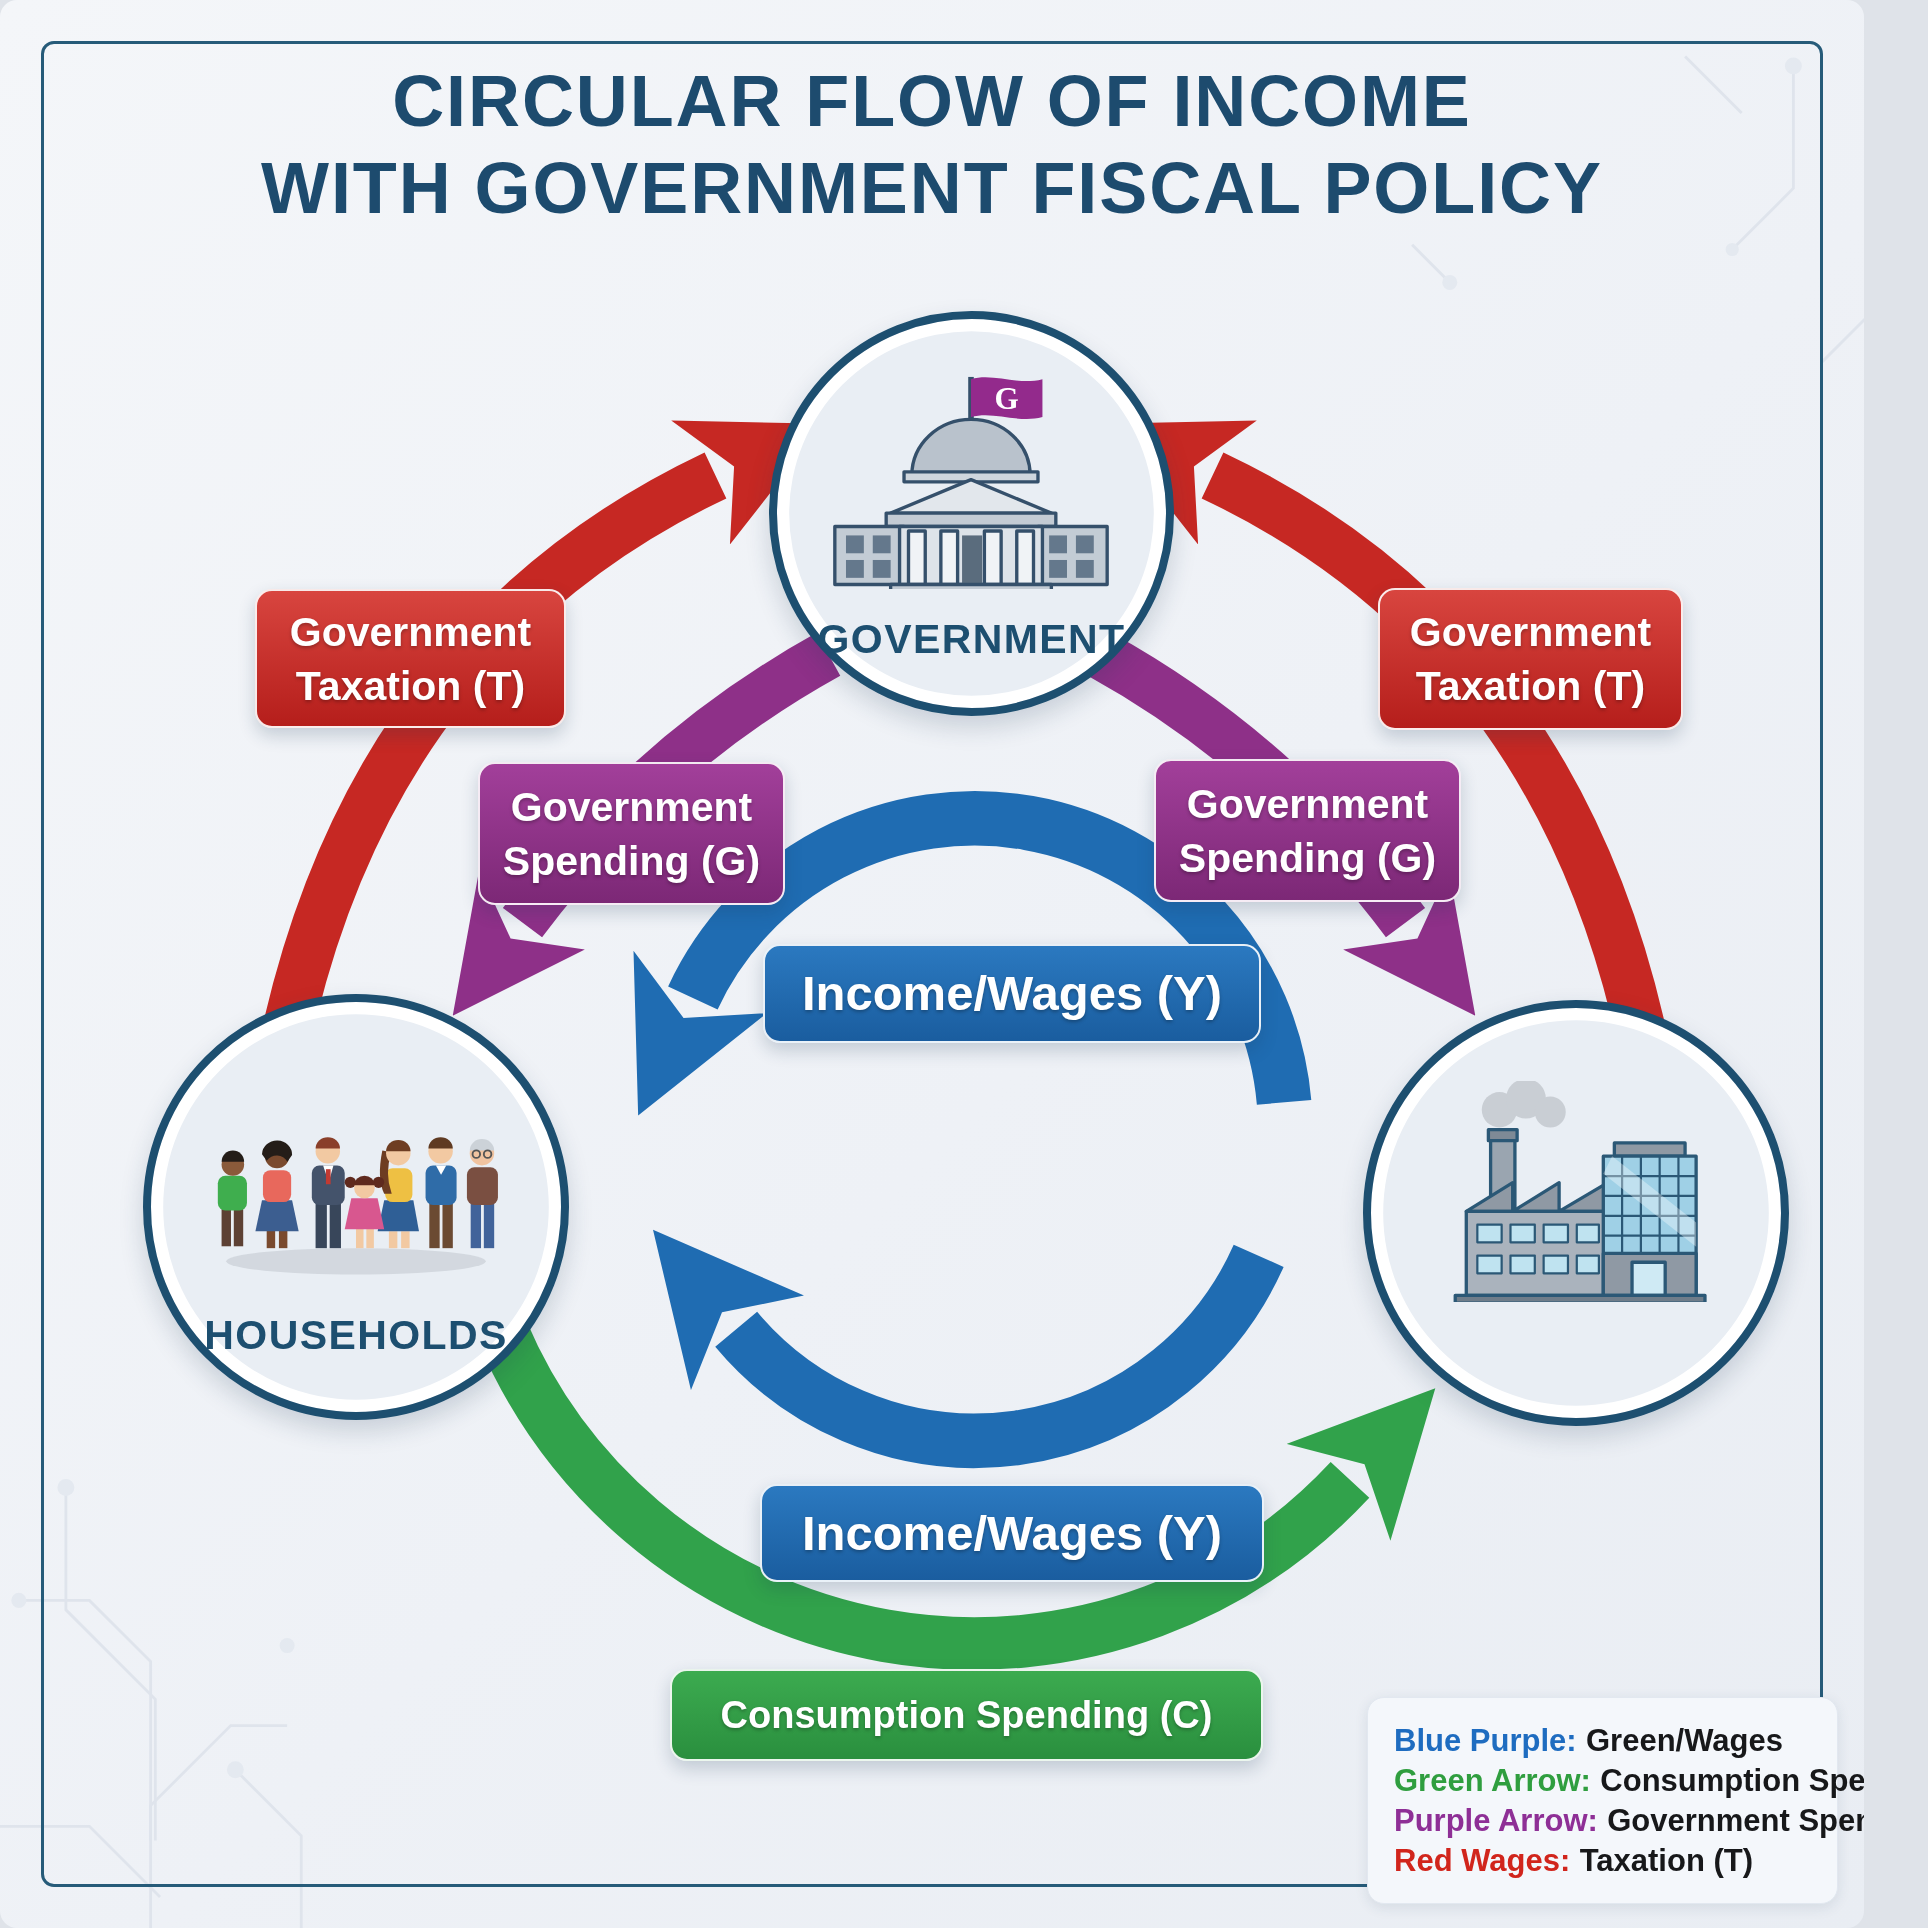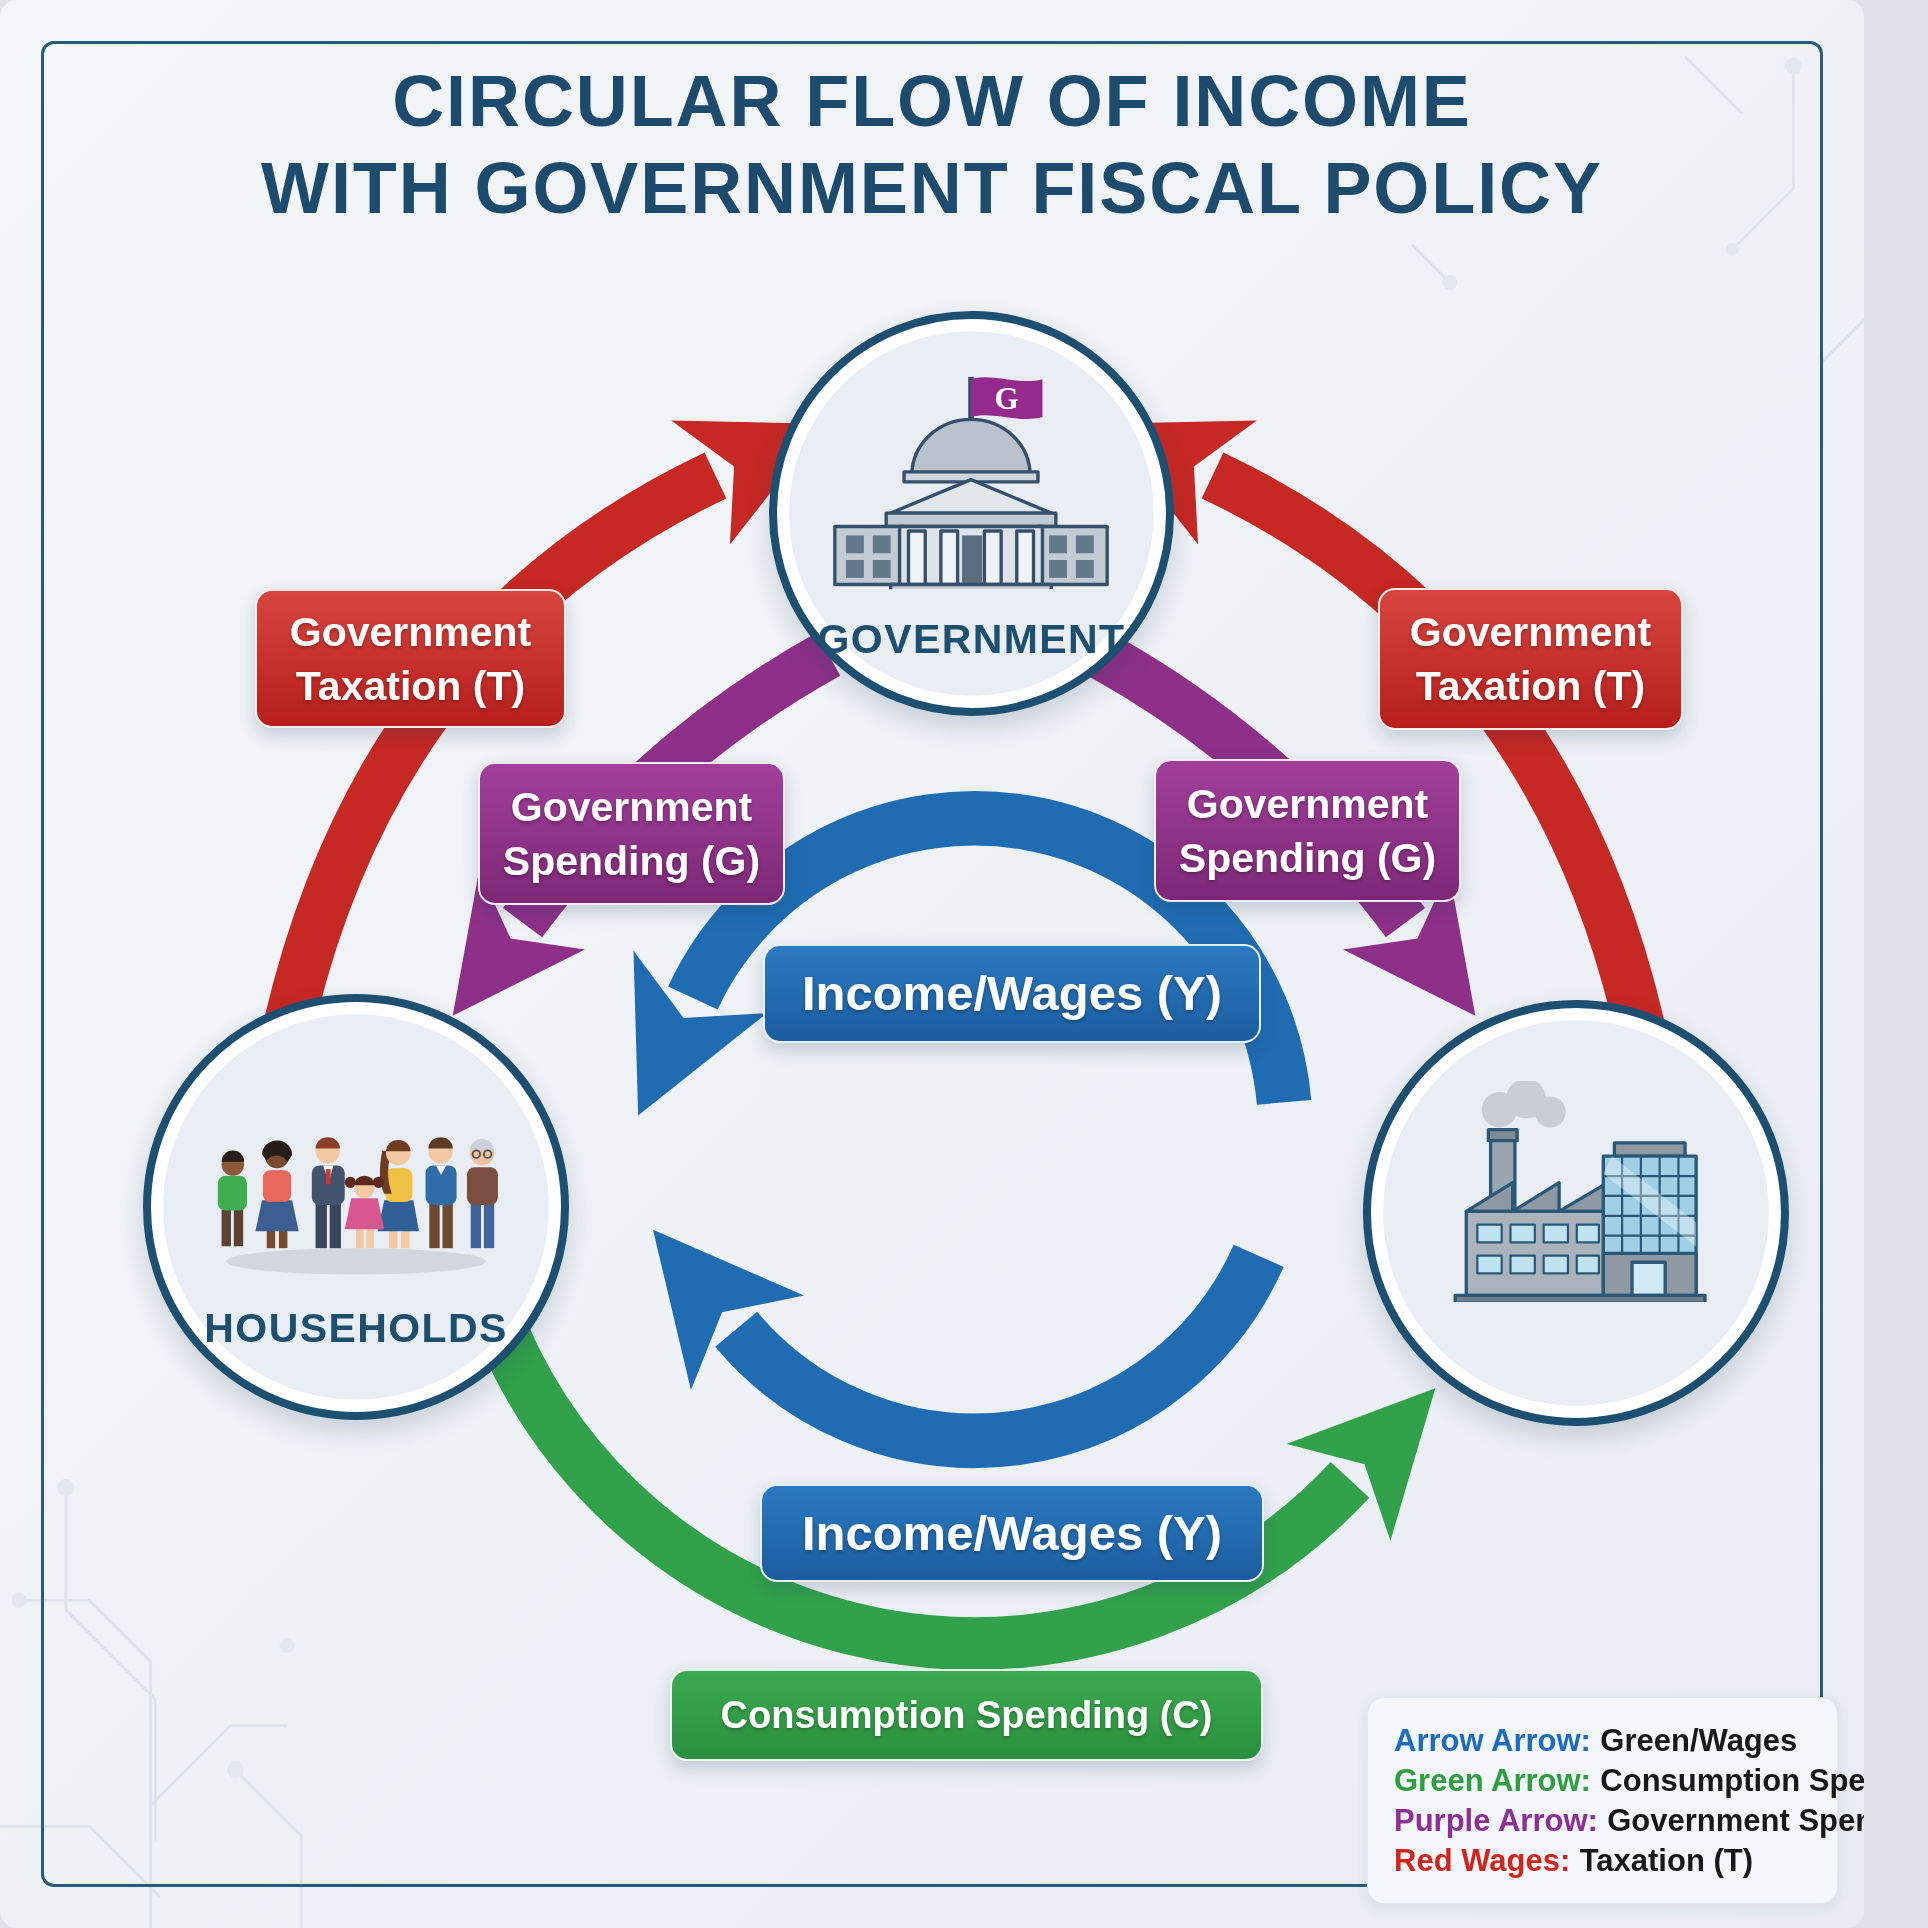--- a/index.html
+++ b/index.html
@@ -199,21 +199,21 @@
       <g>
         <rect x="292" y="116" width="11" height="48" fill="#41639a"></rect>
           <rect x="306" y="116" width="11" height="48" fill="#41639a"></rect>
         <rect x="288" y="78" width="33" height="40" rx="8" fill="#7a4f41"></rect>
         <circle cx="304" cy="63" r="13" fill="#f0c3a0"></circle>
         <path d="M291,60 a13,12 0 0 1 26,0 z" fill="#ccd2d8"></path>
         <circle cx="298" cy="64" r="4" fill="none" stroke="#555" stroke-width="2"></circle>
         <circle cx="310" cy="64" r="4" fill="none" stroke="#555" stroke-width="2"></circle>
       </g>
     </svg>
-    <div class="node-label" style="bottom:60px;">HOUSEHOLDS</div>
+    <div class="node-label" style="bottom:53px;">HOUSEHOLDS</div>
   </div>
 
   <div class="node" style="left:1363px;top:1000px;width:426px;height:426px;">
     <svg width="292" height="221" viewBox="0 0 260 200" style="left:62px;top:73px;">
       <g fill="#c9ced4">
         <circle cx="58" cy="26" r="16"></circle>
           <circle cx="82" cy="16" r="18"></circle>
           <circle cx="104" cy="28" r="14"></circle>
       </g>
       <g stroke="#2b5876" stroke-width="3" stroke-linejoin="round">
@@ -278,21 +278,21 @@
   <div class="pill pill-blue pill-1line" style="left:716px;top:1484px;width:504px;height:98px;">
     <div>Income/Wages (Y)</div>
   </div>
 
   <div class="pill pill-green pill-1line" style="left:670px;top:1669px;width:593px;height:92px;font-size:38px;">
     <div>Consumption Spending (C)</div>
   </div>
 
   <div class="legend">
     <div class="legend-row">
-      <span class="legend-term" style="color: rgb(30, 108, 192);">Arrow Arrow:</span><span class="legend-desc">Green/Wages</span>
+      <span class="legend-term" style="color: rgb(30, 108, 192);">Blue Purple:</span><span class="legend-desc">Green/Wages</span>
     </div>
     <div class="legend-row">
       <span class="legend-term" style="color: rgb(47, 158, 63);">Green Arrow:</span><span class="legend-desc">Consumption Spending</span>
     </div>
     <div class="legend-row">
       <span class="legend-term" style="color: rgb(142, 47, 150);">Purple Arrow:</span><span class="legend-desc">Government Spending (G)</span>
     </div>
     <div class="legend-row">
       <span class="legend-term" style="color: rgb(209, 37, 28);">Red Wages:</span><span class="legend-desc">Taxation (T)</span>
     </div>

